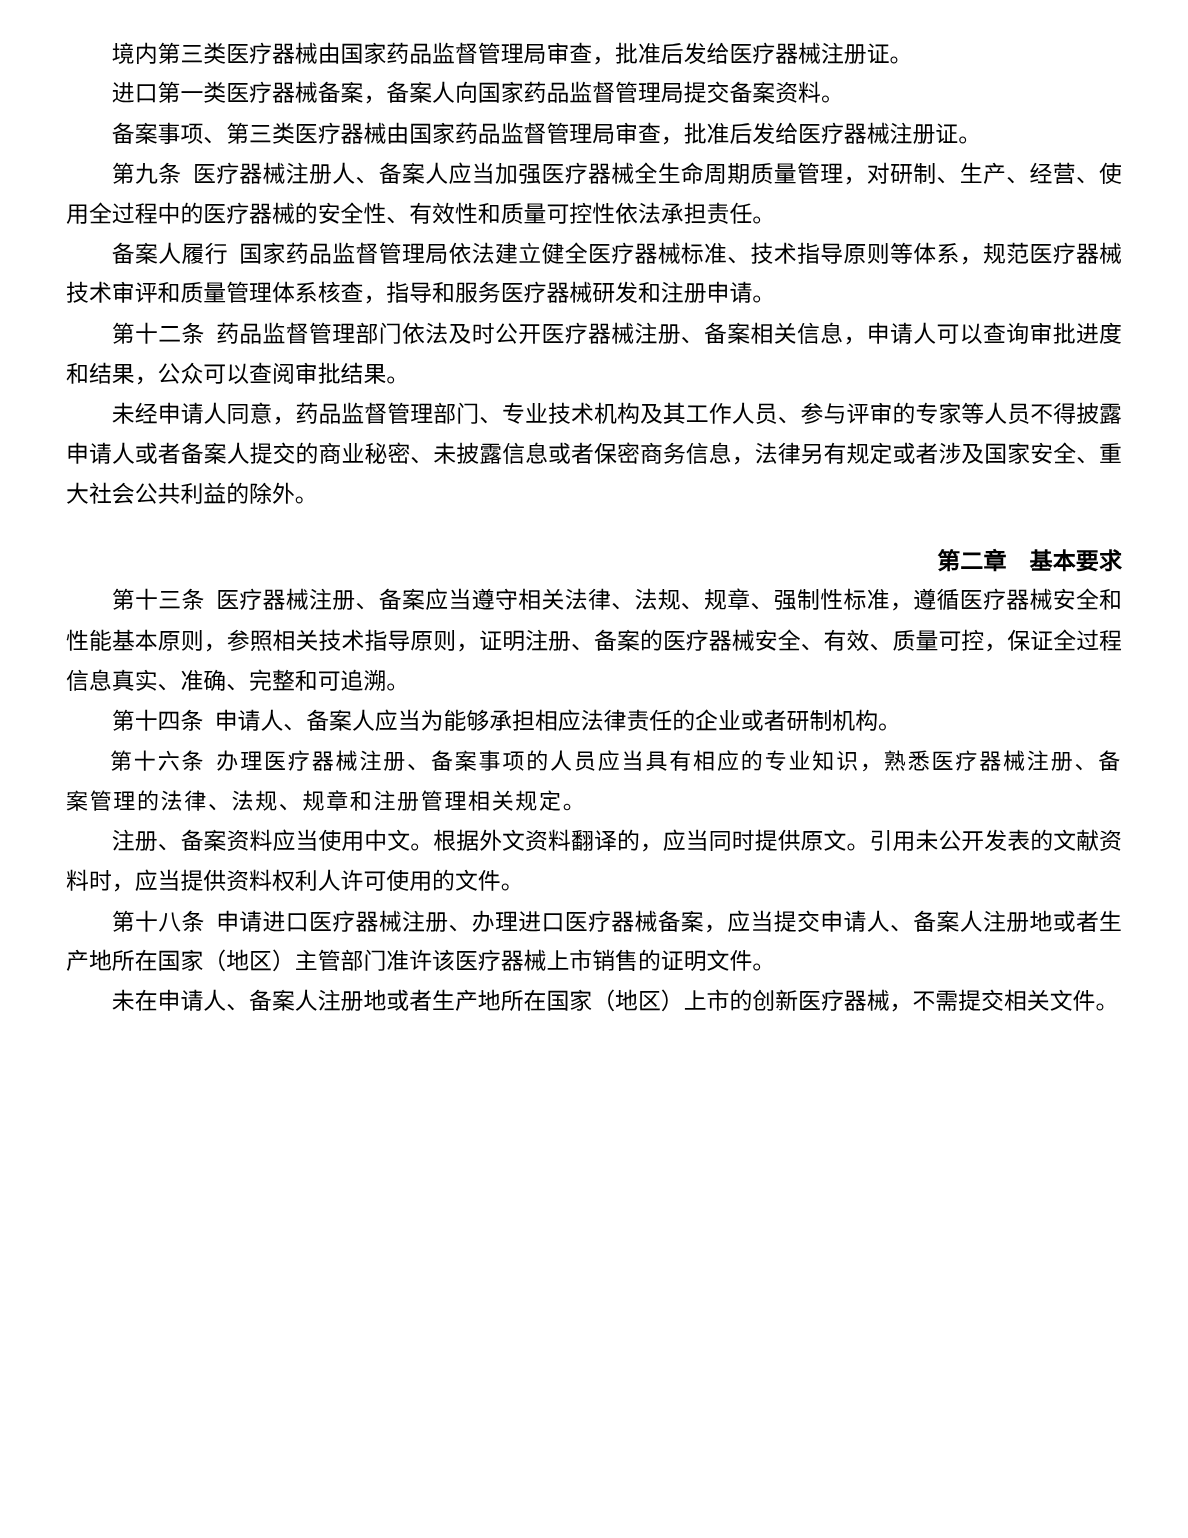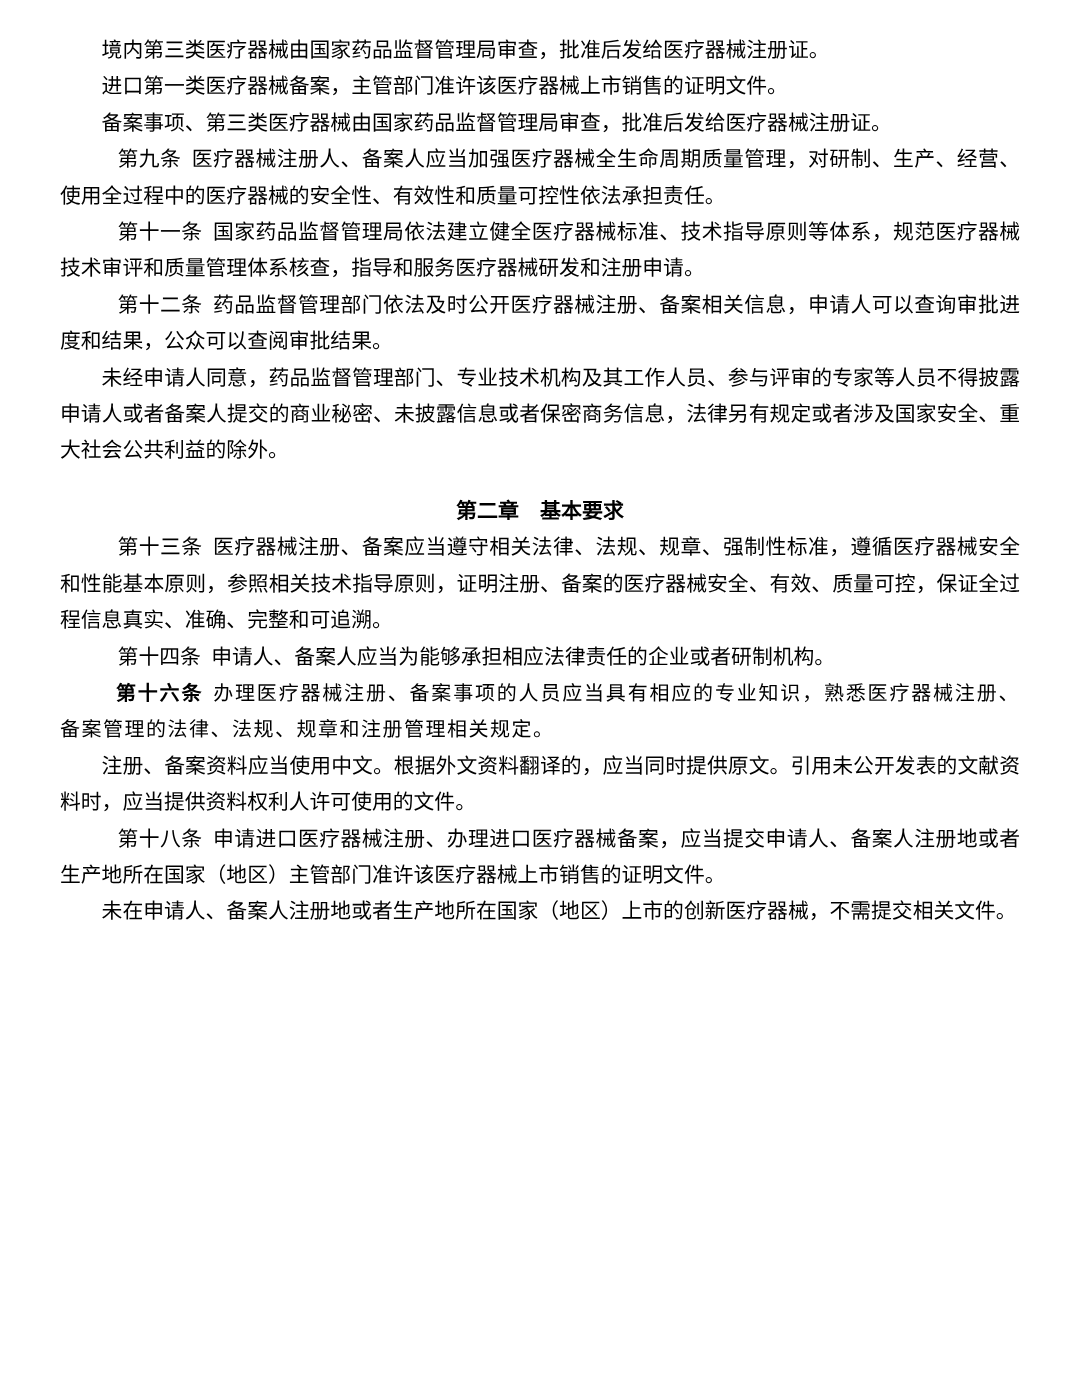--- a/index.html
+++ b/index.html
@@ -24,52 +24,51 @@
     font-weight: 500;
   }
   .para {
     margin: 0;
     text-align: justify;
     text-indent: 2em;
     word-break: break-all;
   }
   .para .lead {
     margin-right: 0.5em;
-    margin-left: 16px;
   }
   .para.serif {
     font-family: "Liberation Serif", serif;
     font-weight: 400;
     font-size: 20px;
     letter-spacing: 1.5px;
   }
   .para.serif .lead {
-    font-weight: bold;
+    font-weight: normal;
   }
   h2.chapter-heading {
     margin: 24px 0 0 0;
     padding: 0;
-    text-align: center;
+    text-align: right;
     text-indent: 0;
     font-size: 21px;
     line-height: 36.4px;
     font-weight: bold;
     font-family: "Liberation Sans", sans-serif;
   }
 </style>
 </head>
 <body>
 
 <main class="doc">
   <section id="section1">
       <p class="para"><span>境内第三类医疗器械由国家药品监督管理局审查，批准后发给医疗器械注册证。</span></p>
-      <p class="para"><span>进口第一类医疗器械备案，主管部门准许该医疗器械上市销售的证明文件。</span></p>
+      <p class="para"><span>进口第一类医疗器械备案，备案人向国家药品监督管理局提交备案资料。</span></p>
       <p class="para"><span>备案事项、第三类医疗器械由国家药品监督管理局审查，批准后发给医疗器械注册证。</span></p>
       <p class="para"><span class="lead">第九条</span><span>医疗器械注册人、备案人应当加强医疗器械全生命周期质量管理，对研制、生产、经营、使用全过程中的医疗器械的安全性、有效性和质量可控性依法承担责任。</span></p>
-      <p class="para"><span class="lead">第十一条</span><span>国家药品监督管理局依法建立健全医疗器械标准、技术指导原则等体系，规范医疗器械技术审评和质量管理体系核查，指导和服务医疗器械研发和注册申请。</span></p>
+      <p class="para"><span class="lead">备案人履行</span><span>国家药品监督管理局依法建立健全医疗器械标准、技术指导原则等体系，规范医疗器械技术审评和质量管理体系核查，指导和服务医疗器械研发和注册申请。</span></p>
       <p class="para"><span class="lead">第十二条</span><span>药品监督管理部门依法及时公开医疗器械注册、备案相关信息，申请人可以查询审批进度和结果，公众可以查阅审批结果。</span></p>
       <p class="para"><span>未经申请人同意，药品监督管理部门、专业技术机构及其工作人员、参与评审的专家等人员不得披露申请人或者备案人提交的商业秘密、未披露信息或者保密商务信息，法律另有规定或者涉及国家安全、重大社会公共利益的除外。</span></p>
     </section>
   <h2 class="chapter-heading">第二章　基本要求</h2>
   <section id="section2">
       <p class="para"><span class="lead">第十三条</span><span>医疗器械注册、备案应当遵守相关法律、法规、规章、强制性标准，遵循医疗器械安全和性能基本原则，参照相关技术指导原则，证明注册、备案的医疗器械安全、有效、质量可控，保证全过程信息真实、准确、完整和可追溯。</span></p>
       <p class="para"><span class="lead">第十四条</span><span>申请人、备案人应当为能够承担相应法律责任的企业或者研制机构。</span></p>
       <p class="para serif"><span class="lead">第十六条</span><span>办理医疗器械注册、备案事项的人员应当具有相应的专业知识，熟悉医疗器械注册、备案管理的法律、法规、规章和注册管理相关规定。</span></p>
       <p class="para"><span>注册、备案资料应当使用中文。根据外文资料翻译的，应当同时提供原文。引用未公开发表的文献资料时，应当提供资料权利人许可使用的文件。</span></p>
       <p class="para"><span class="lead">第十八条</span><span>申请进口医疗器械注册、办理进口医疗器械备案，应当提交申请人、备案人注册地或者生产地所在国家（地区）主管部门准许该医疗器械上市销售的证明文件。</span></p>

